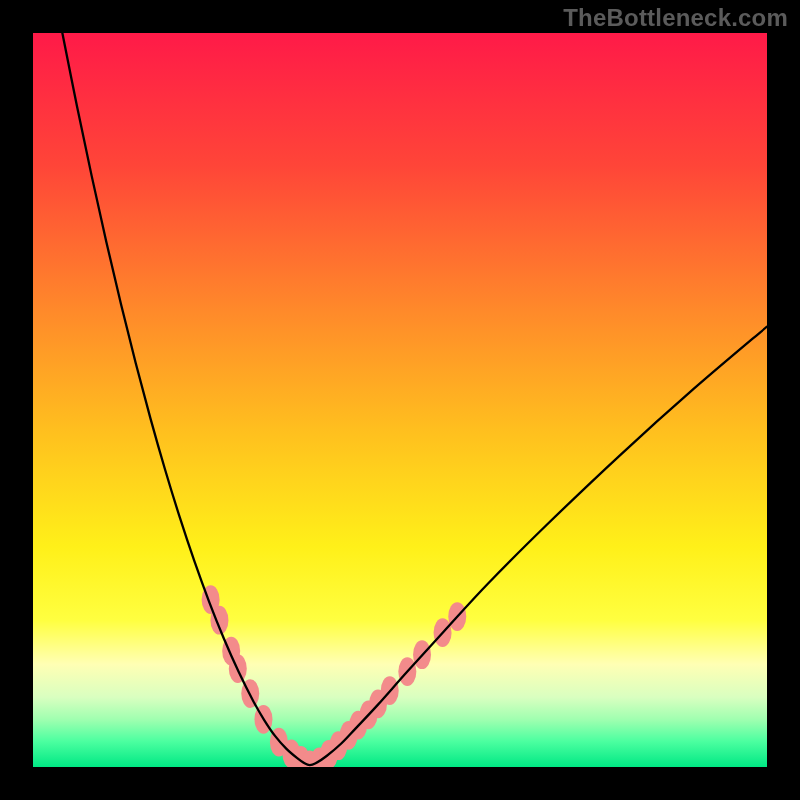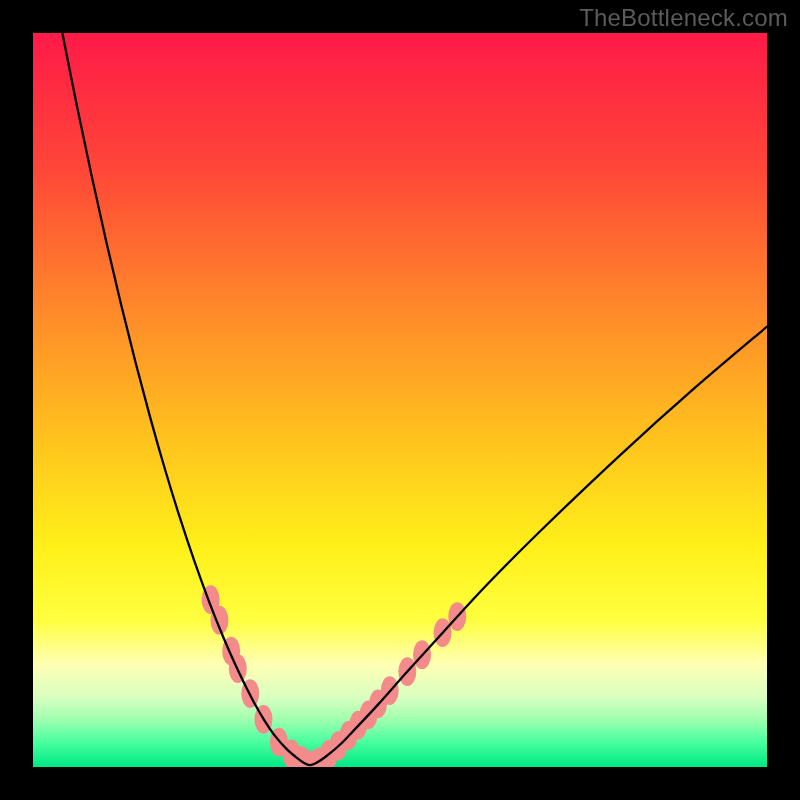--- a/index.html
+++ b/index.html
@@ -25,21 +25,21 @@
     left: 33px;
     width: 734px;
     height: 734px;
   }
   .watermark {
     position: absolute;
     top: 4px;
     right: 12px;
     color: #5b5b5b;
     font-size: 24px;
-    font-weight: 400;
+    font-weight: 700;
     letter-spacing: 0.2px;
   }
   svg {
     display: block;
   }
 </style>
 </head>
 <body>
 
 <div class="frame">

